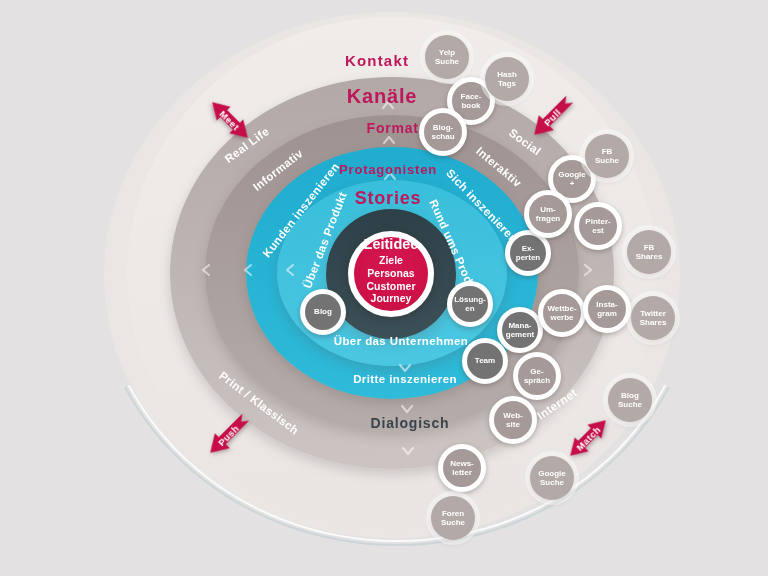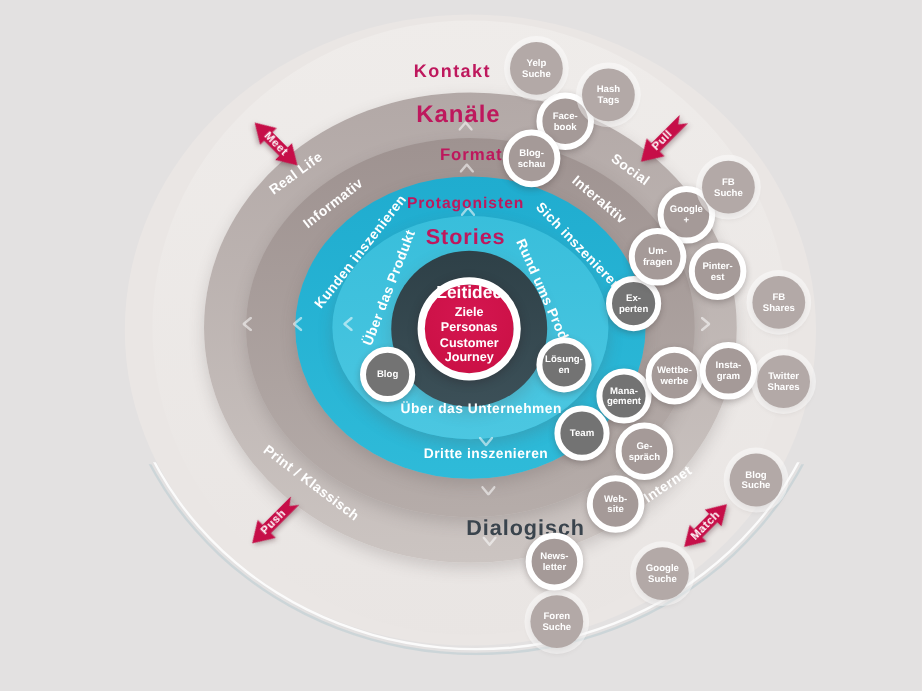--- a/index.html
+++ b/index.html
@@ -99,21 +99,21 @@
   <div class="seg" style="left:247px;top:145px;transform:translate(-50%,-50%) rotate(-36deg);">Real Life</div>
   <div class="seg" style="left:278px;top:170px;transform:translate(-50%,-50%) rotate(-38deg);">Informativ</div>
   <div class="seg" style="left:301px;top:210px;transform:translate(-50%,-50%) rotate(-52deg);">Kunden inszenieren</div>
   <div class="seg" style="left:325px;top:240px;transform:translate(-50%,-50%) rotate(-69deg);">Über das Produkt</div>
   <div class="seg" style="left:525px;top:142px;transform:translate(-50%,-50%) rotate(36deg);">Social</div>
   <div class="seg" style="left:499px;top:167px;transform:translate(-50%,-50%) rotate(40deg);">Interaktiv</div>
   <div class="seg" style="left:482px;top:206px;transform:translate(-50%,-50%) rotate(46deg);">Sich inszenieren</div>
   <div class="seg" style="left:455px;top:250px;transform:translate(-50%,-50%) rotate(66deg);">Rund ums Produkt</div>
   <div class="seg" style="left:401px;top:341px;transform:translate(-50%,-50%);">Über das Unternehmen</div>
   <div class="seg" style="left:405px;top:379px;transform:translate(-50%,-50%);">Dritte inszenieren</div>
-  <div class="seg dark" style="left:410px;top:440px;transform:translate(-50%,-50%);font-size:18px;margin-left:28px;">Dialogisch</div>
+  <div class="seg dark" style="left:410px;top:423px;transform:translate(-50%,-50%);font-size:14px;">Dialogisch</div>
   <div class="seg" style="left:259px;top:403px;transform:translate(-50%,-50%) rotate(37deg);">Print / Klassisch</div>
   <div class="seg" style="left:557px;top:404px;transform:translate(-50%,-50%) rotate(-34deg);">Internet</div>
 
   <div class="node cyan ringed" style="left:323px;top:312px;">Blog</div>
   <div class="node cyan ringed" style="left:470px;top:304px;">Lösung-
 en</div>
   <div class="node cyan ringed" style="left:528px;top:253px;">Ex-
 perten</div>
   <div class="node cyan ringed" style="left:520px;top:330px;">Mana-
 gement</div>
@@ -147,21 +147,21 @@
   <div class="node flat" style="left:607px;top:156px;">FB
 Suche</div>
   <div class="node flat" style="left:649px;top:252px;">FB
 Shares</div>
   <div class="node flat" style="left:653px;top:318px;">Twitter
 Shares</div>
   <div class="node flat" style="left:630px;top:400px;">Blog
 Suche</div>
   <div class="node flat" style="left:552px;top:478px;">Google
 Suche</div>
-  <div class="node flat" style="left:464px;top:518px;">Foren
+  <div class="node flat" style="left:453px;top:518px;">Foren
 Suche</div>
 
   <div class="arrow" style="left:230px;top:120px;transform:translate(-50%,-50%) rotate(45deg);">
     <svg viewBox="0 0 64 34">
       <path d="M1,17 L21,5 L21,11 L43,11 L43,5 L63,17 L43,29 L43,23 L21,23 L21,29 Z" fill="#c60e48"></path>
     </svg>
     <span>Meet</span>
   </div>
   <div class="arrow" style="left:552px;top:117px;transform:translate(-50%,-50%) rotate(-45deg);">
     <svg viewBox="0 0 64 34">

